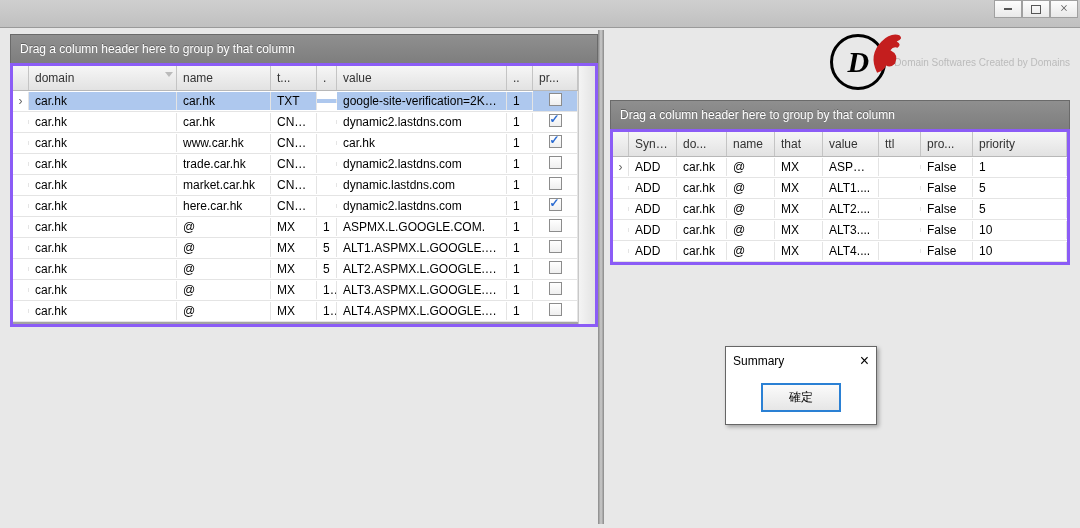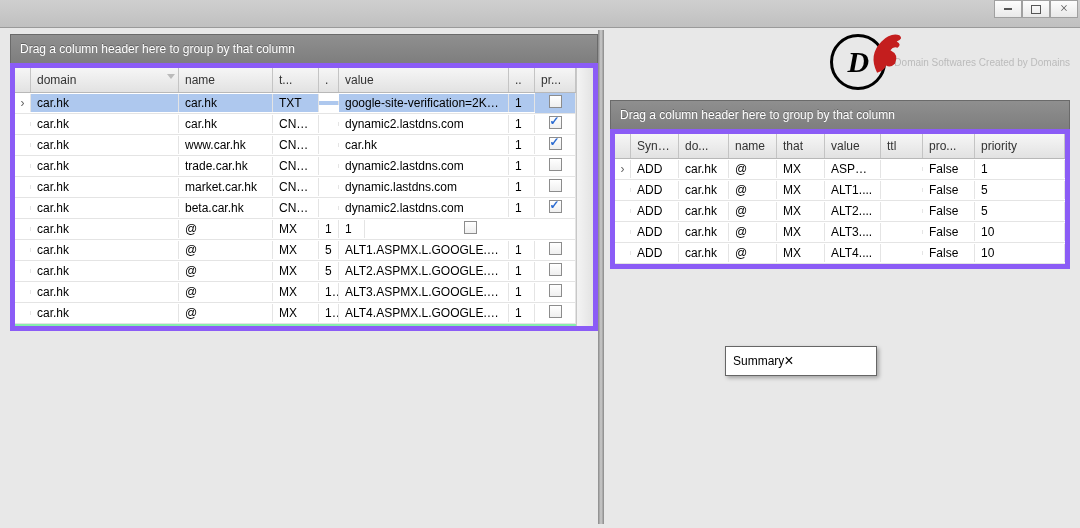--- a/index.html
+++ b/index.html
@@ -7,21 +7,21 @@
 .titlebar{height:28px;background:linear-gradient(#cfcfcf,#c0c0c0);border-bottom:1px solid #9a9a9a;display:flex;justify-content:flex-end;align-items:flex-start;padding-right:2px}
 .winbtn{width:28px;height:18px;background:linear-gradient(#fdfdfd,#e9e9e9);border:1px solid #a0a0a0;margin-left:0;display:flex;align-items:center;justify-content:center;font-family:Marlett,Segoe UI Symbol;font-size:10px;color:#555;cursor:pointer}
 .winbtn.min::before{content:"";border-bottom:2px solid #555;width:8px}
 .winbtn.max::before{content:"";border:1px solid #555;width:8px;height:7px}
 .winbtn.close::before{content:"×";font-size:14px;line-height:10px;font-family:Tahoma}
 .app{display:flex;height:500px}
 .left-pane{width:598px;padding:6px 0 6px 10px}
 .splitter{width:6px;background:linear-gradient(90deg,#888,#ccc,#888);height:494px;margin-top:2px;cursor:col-resize}
 .right-pane{flex:1;padding:6px 10px 6px 6px}
 .group-panel{background:linear-gradient(#8f8f8f,#7e7e7e);color:#fff;border:1px solid #6a6a6a;border-bottom:none;padding:7px 9px;text-shadow:0 -1px 0 rgba(0,0,0,.3);font-size:12px}
-.grid{border:5px solid #8b5cf6;background:#86efac}
+.grid{border:3px solid #8b5cf6;background:#a3a3a3}
 .grid-head{display:flex;background:linear-gradient(#f6f6f6,#e2e2e2);border-bottom:1px solid #b8b8b8}
 .gh{border-right:1px solid #c4c4c4;padding:5px 6px;color:#333;overflow:hidden;white-space:nowrap;text-overflow:ellipsis;position:relative}
 .gh.indicator{padding:5px 3px}
 .filter-icon::after{content:"";position:absolute;right:3px;top:6px;border-top:5px solid #bbb;border-left:4px solid transparent;border-right:4px solid transparent}
 .grid-rows{background:#fff}
 .gr{display:flex;border-bottom:1px solid #e4e4e4;height:21px;align-items:center}
 .gc{border-right:1px solid #e4e4e4;padding:2px 6px;overflow:hidden;white-space:nowrap;text-overflow:ellipsis;color:#000}
 .gc.ind{color:#666;text-align:center;padding:2px 0}
 .gr.selected .gc{background:#aec8ee}
 .gr.selected .gc.ind{background:transparent}
@@ -31,21 +31,21 @@
 .top-buttons{display:flex;gap:10px;margin-bottom:10px;align-items:flex-start}
 .btn{background:linear-gradient(#fdfdfd,#e6e6e6);border:1px solid #8a8a8a;padding:8px 18px;cursor:pointer;color:#333}
 .btn.green{background:linear-gradient(#9fe040,#7bc71c);border:2px solid #2a9c00;color:#1e4b00;font-weight:normal}
 .btn-stack{display:flex;flex-direction:column;gap:8px}
 .logo{display:flex;align-items:center;gap:8px;margin-left:auto}
 .logo-badge{width:56px;height:56px;border:3px solid #000;border-radius:50%;display:flex;align-items:center;justify-content:center;font:italic bold 30px Georgia;position:relative}
 .logo-dragon{position:absolute;right:-18px;top:-6px;width:36px;height:50px}
 .logo-text{color:#c41e1e;font:bold 20px Georgia}
 .logo-sub{color:#bbb;font-size:10px}
 .dialog{position:absolute;top:346px;left:725px;width:152px;background:#fff;border:1px solid #666;box-shadow:2px 2px 4px rgba(0,0,0,.3)}
-.dlg-title{display:flex;justify-content:flex-start;align-items:center;padding:5px 7px;font-size:12px}
+.dlg-title{display:flex;justify-content:space-between;align-items:center;padding:5px 7px;font-size:12px}
 .dlg-close{font-size:16px;cursor:pointer}
 .dlg-body{padding:15px 12px 8px;line-height:18px;font-size:11px}
 .dlg-ok{width:80px;margin:8px auto 12px;display:block;border:2px solid #2a80d4;background:linear-gradient(#fbfbfb,#e6e6e6);padding:4px 0}
 </style>
 </head>
 <body>
 
 <div class="titlebar">
   <div class="winbtn min"></div>
   <div class="winbtn max"></div>
@@ -115,33 +115,34 @@
                 <div class="gc" style="width:94px">market.car.hk</div>
                 <div class="gc" style="width:46px">CNA...</div>
                 <div class="gc" style="width:20px"></div>
                 <div class="gc" style="width:170px">dynamic.lastdns.com</div>
                 <div class="gc" style="width:26px">1</div>
                 <div class="gc" style="flex:1;text-align:center"><span class="chk"></span></div>
               </div>
               <div class="gr">
                 <div class="gc ind" style="width:16px"></div>
                 <div class="gc" style="width:148px">car.hk</div>
-                <div class="gc" style="width:94px">beta.car.hk</div>
+                <div class="gc" style="width:94px">here.car.hk</div>
                 <div class="gc" style="width:46px">CNA...</div>
                 <div class="gc" style="width:20px"></div>
                 <div class="gc" style="width:170px">dynamic2.lastdns.com</div>
                 <div class="gc" style="width:26px">1</div>
                 <div class="gc" style="flex:1;text-align:center"><span class="chk checked"></span></div>
               </div>
               <div class="gr">
                 <div class="gc ind" style="width:16px"></div>
                 <div class="gc" style="width:148px">car.hk</div>
                 <div class="gc" style="width:94px">@</div>
                 <div class="gc" style="width:46px">MX</div>
                 <div class="gc" style="width:20px">1</div>
+                <div class="gc" style="width:170px">ASPMX.L.GOOGLE.COM.</div>
                 <div class="gc" style="width:26px">1</div>
                 <div class="gc" style="flex:1;text-align:center"><span class="chk"></span></div>
               </div>
               <div class="gr">
                 <div class="gc ind" style="width:16px"></div>
                 <div class="gc" style="width:148px">car.hk</div>
                 <div class="gc" style="width:94px">@</div>
                 <div class="gc" style="width:46px">MX</div>
                 <div class="gc" style="width:20px">5</div>
                 <div class="gc" style="width:170px">ALT1.ASPMX.L.GOOGLE.CO...</div>
@@ -274,13 +275,14 @@
         </div>
     </div>
   </div>
 </div>
 
 <div class="dialog">
   <div class="dlg-title">
     <span>Summary</span>
     <span class="dlg-close">×</span>
   </div>
+  <button class="dlg-ok">確定</button>
 </div>
 
 </body></html>

